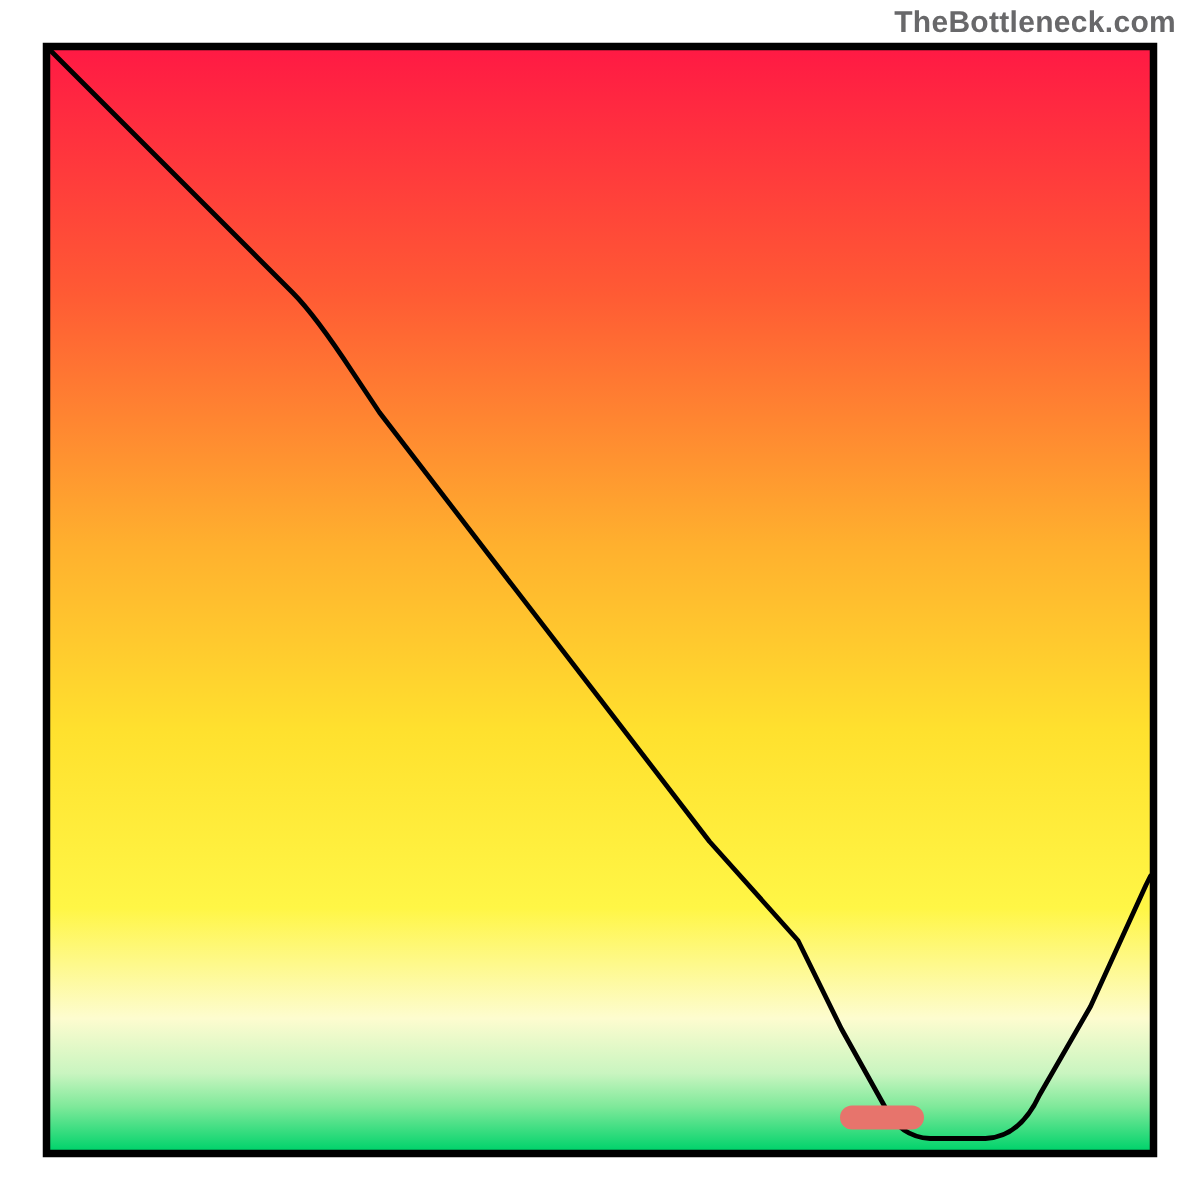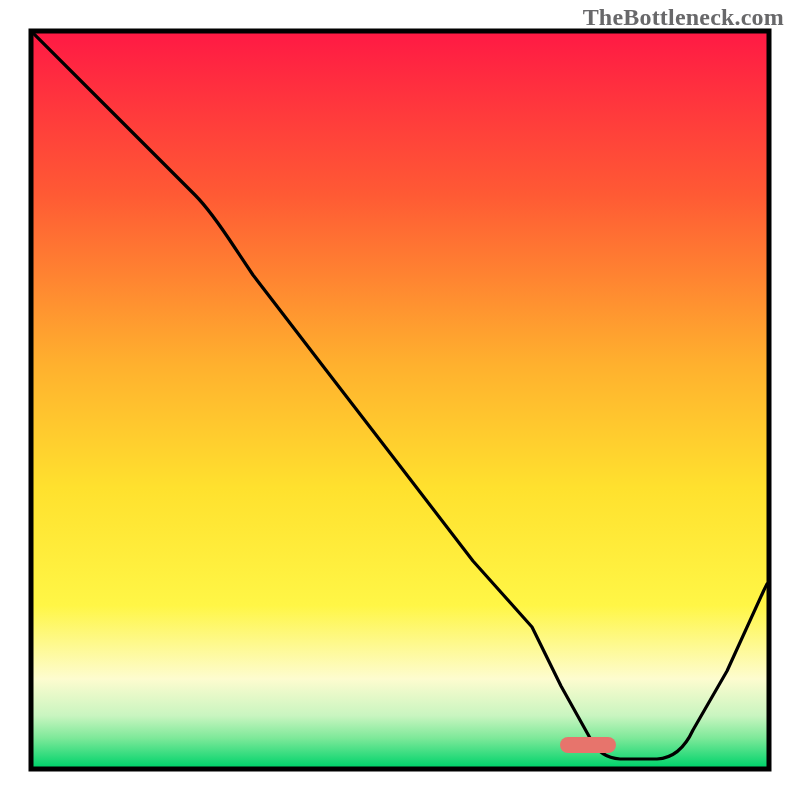--- a/index.html
+++ b/index.html
@@ -13,25 +13,24 @@
   }
   .stage {
     position: relative;
     width: 800px;
     height: 800px;
   }
   .watermark {
     position: absolute;
     top: 4px;
     right: 16px;
-    font-size: 24px;
+    font-size: 20px;
     font-weight: 700;
     color: #68686a;
     letter-spacing: 0.2px;
-    font-family: Liberation Serif, serif;
   }
   svg {
     position: absolute;
     left: 0;
     top: 0;
   }
 </style>
 </head>
 <body>
 

